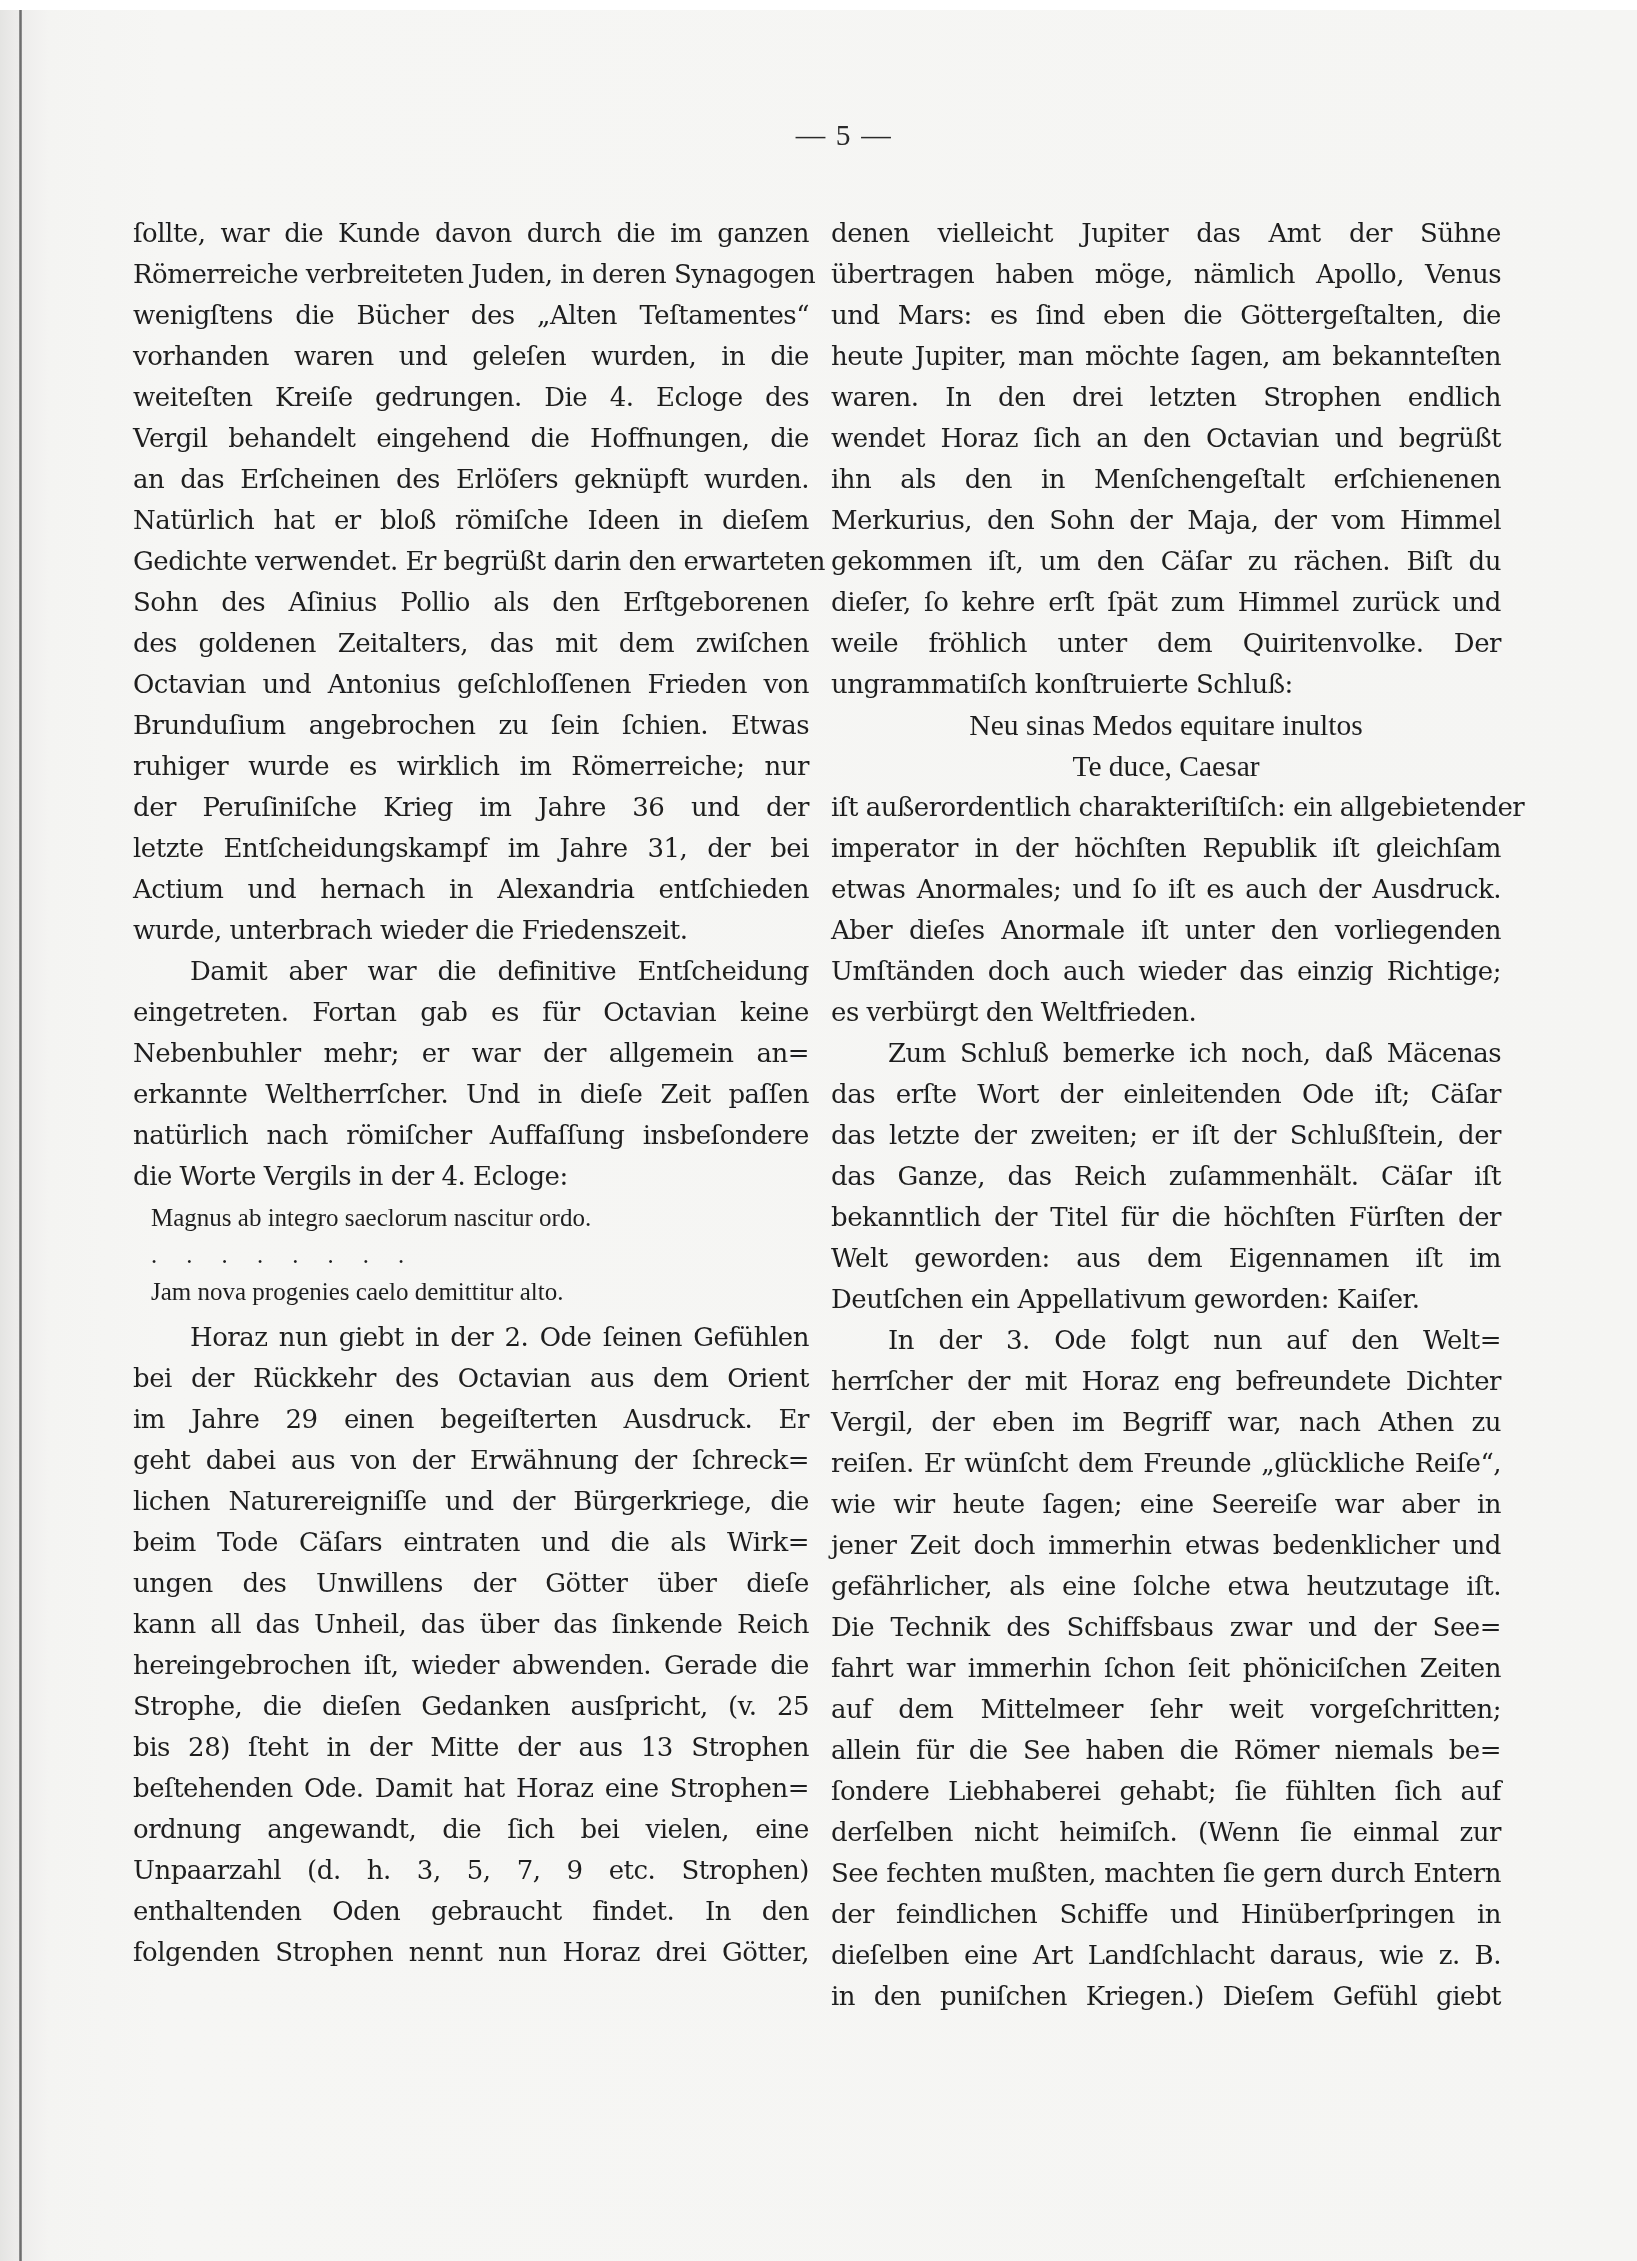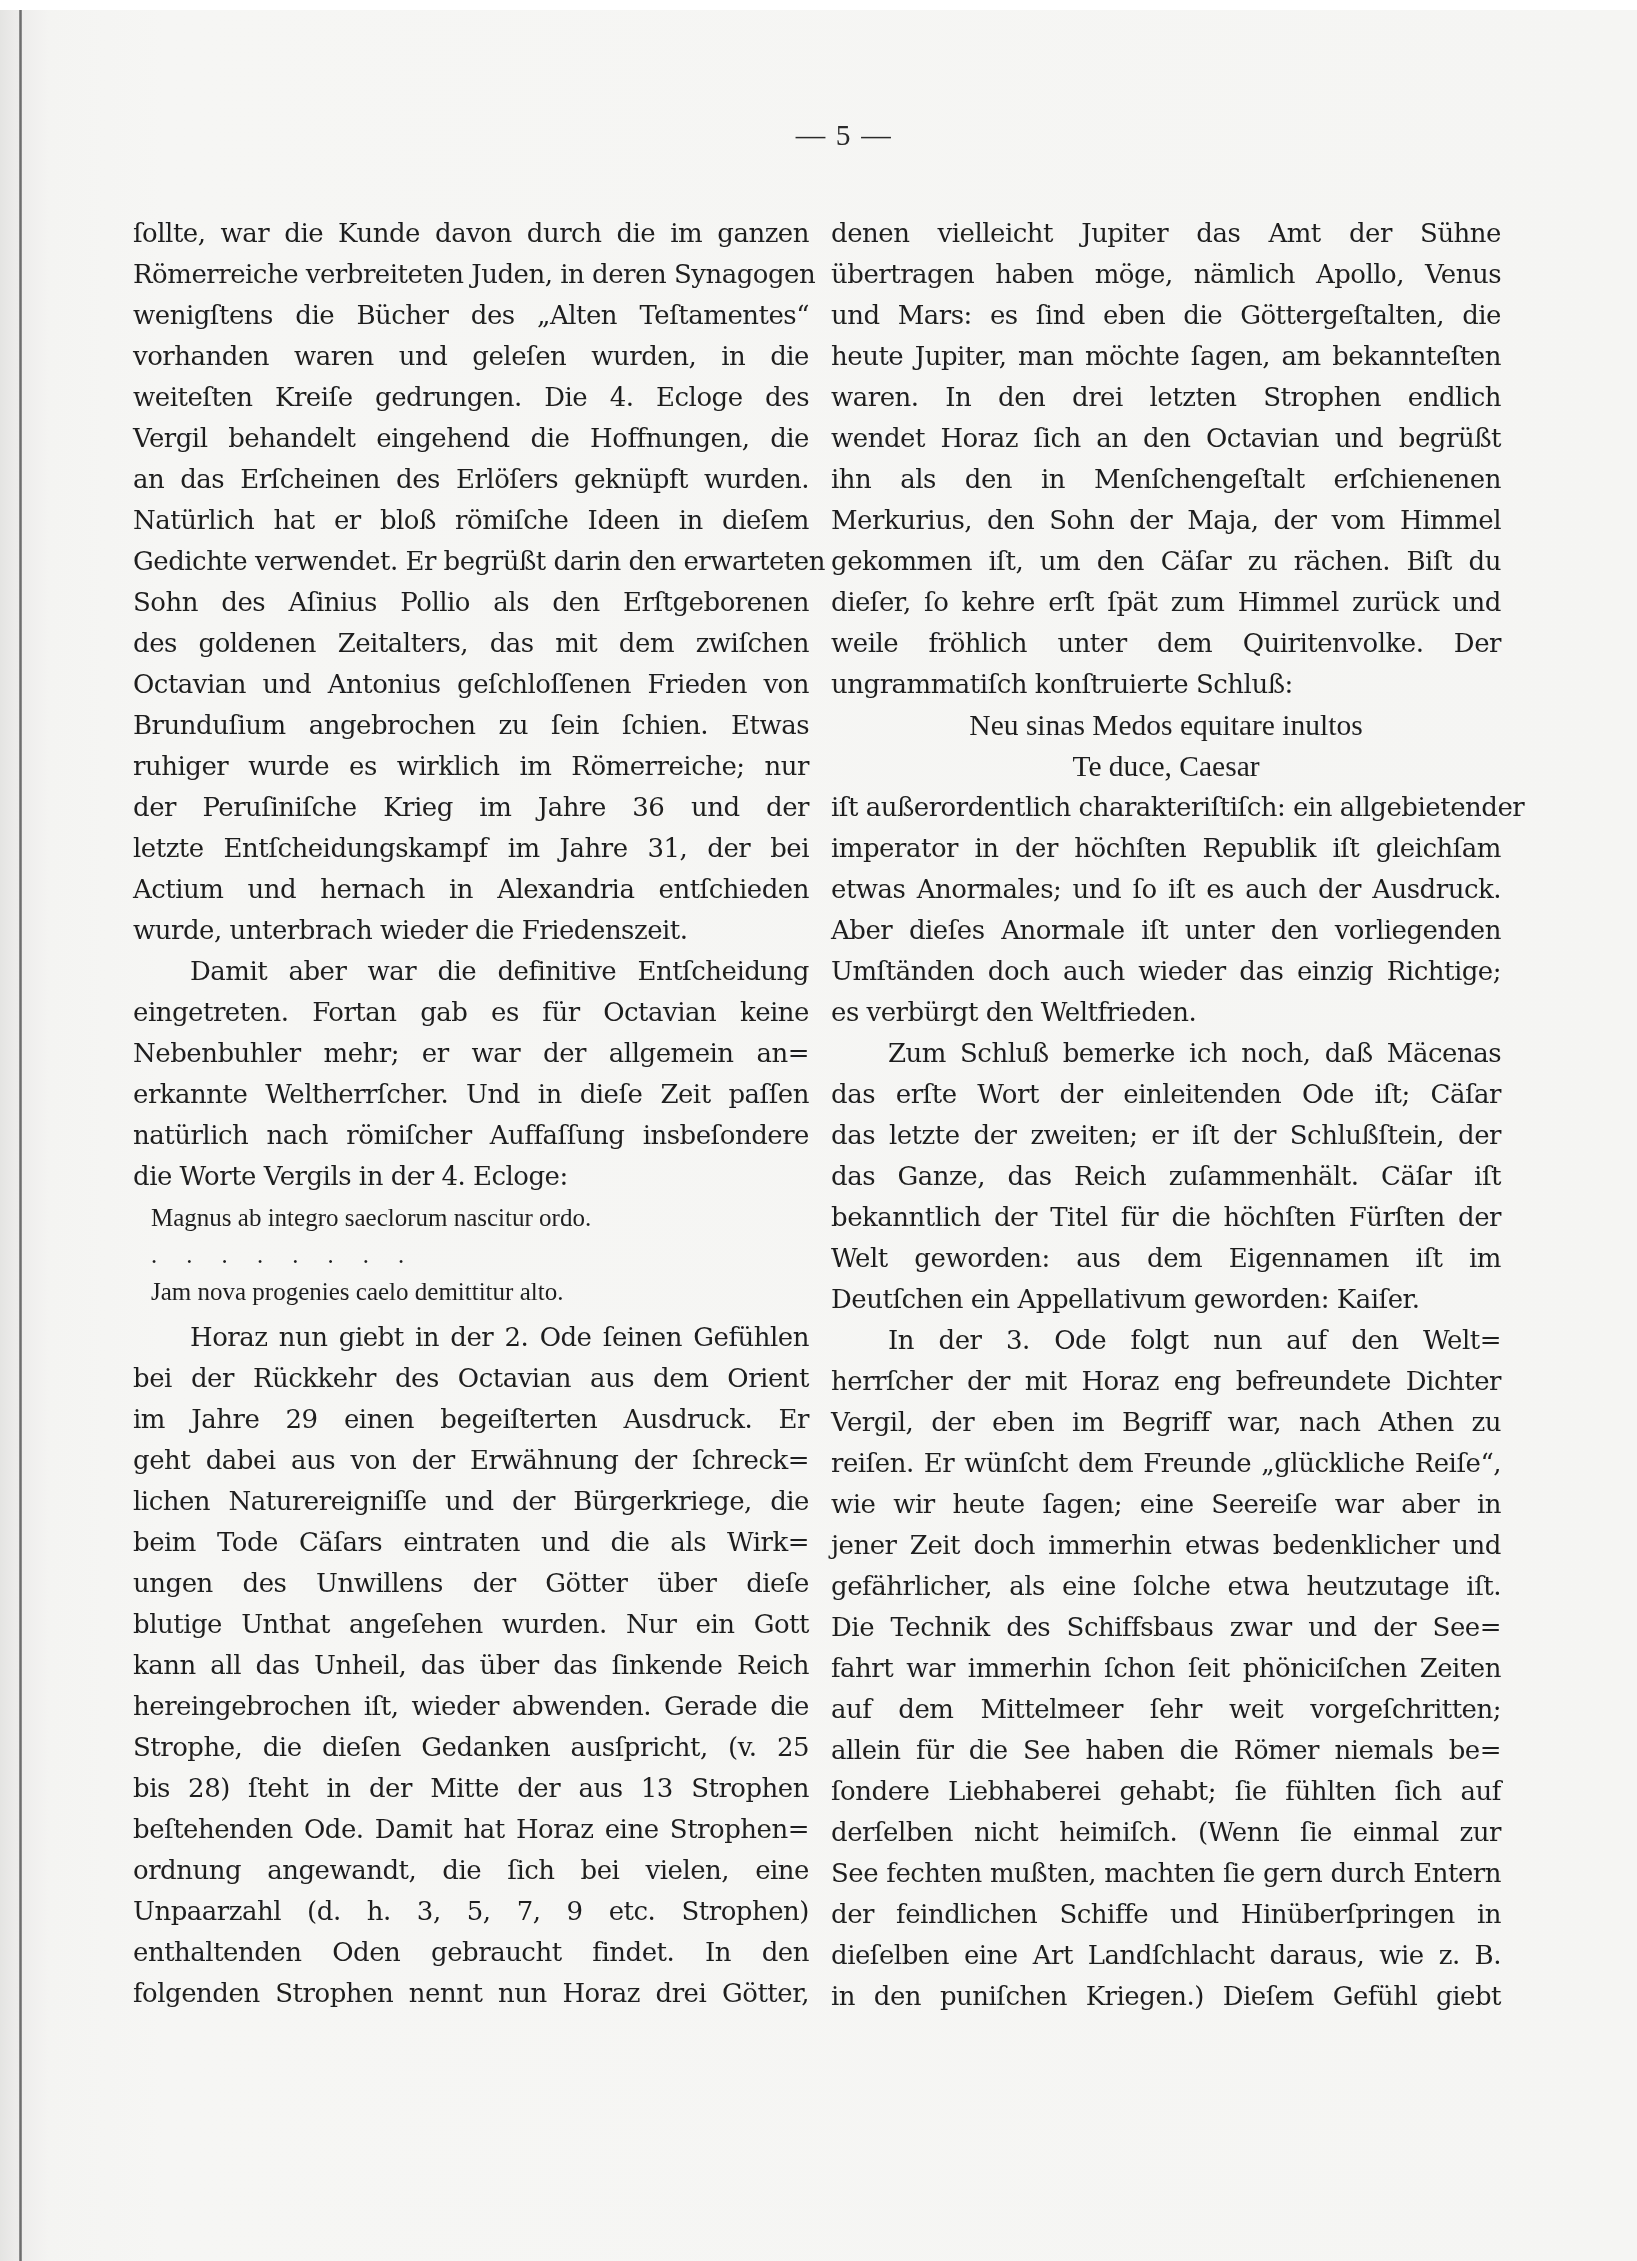--- a/index.html
+++ b/index.html
@@ -89,21 +89,20 @@
   <div class="line dots">. . . . . . . .</div>
   <div class="line latin">Jam nova progenies caelo demittitur alto.</div>
   <div class="gap-small"></div>
   <div class="line indent">Horaz nun giebt in der 2. Ode ſeinen Gefühlen</div>
   <div class="line">bei der Rückkehr des Octavian aus dem Orient</div>
   <div class="line">im Jahre 29 einen begeiſterten Ausdruck. Er</div>
   <div class="line">geht dabei aus von der Erwähnung der ſchreck=</div>
   <div class="line">lichen Naturereigniſſe und der Bürgerkriege, die</div>
   <div class="line">beim Tode Cäſars eintraten und die als Wirk=</div>
   <div class="line">ungen des Unwillens der Götter über dieſe</div>
-  <div class="line">blutige Unthat angeſehen wurden. Nur ein Gott</div>
   <div class="line">kann all das Unheil, das über das ſinkende Reich</div>
   <div class="line">hereingebrochen iſt, wieder abwenden. Gerade die</div>
   <div class="line">Strophe, die dieſen Gedanken ausſpricht, (v. 25</div>
   <div class="line">bis 28) ſteht in der Mitte der aus 13 Strophen</div>
   <div class="line">beſtehenden Ode. Damit hat Horaz eine Strophen=</div>
   <div class="line">ordnung angewandt, die ſich bei vielen, eine</div>
   <div class="line">Unpaarzahl (d. h. 3, 5, 7, 9 etc. Strophen)</div>
   <div class="line">enthaltenden Oden gebraucht findet. In den</div>
   <div class="line">folgenden Strophen nennt nun Horaz drei Götter,</div>
 </div>

